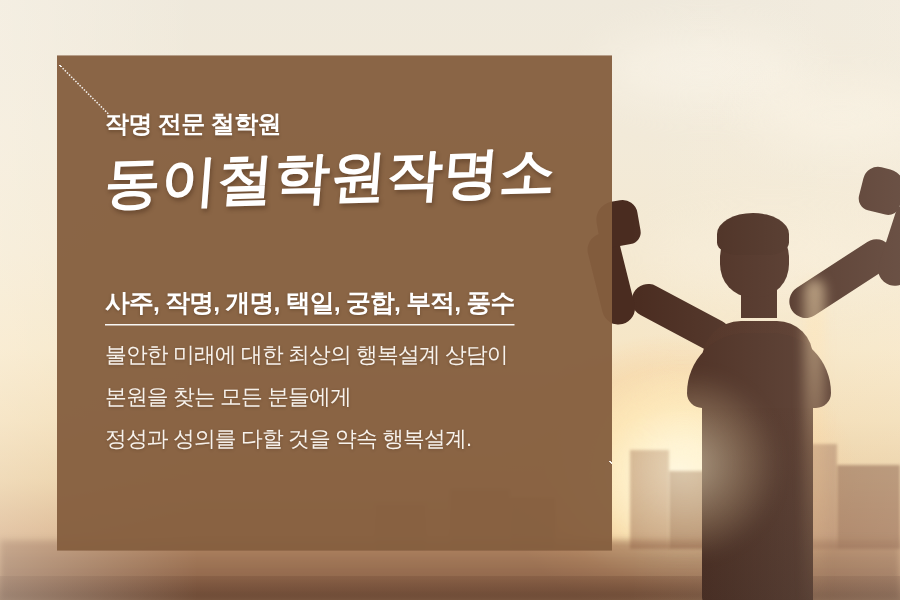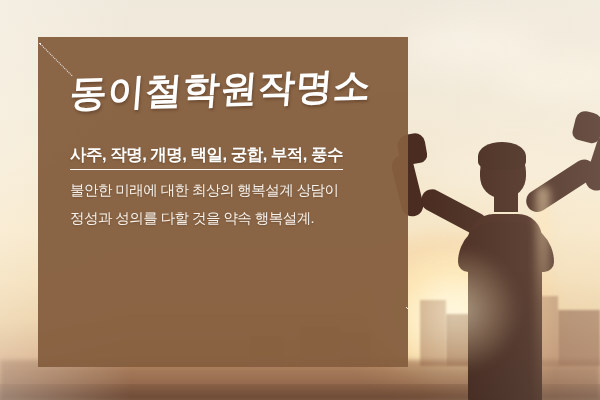--- a/index.html
+++ b/index.html
@@ -140,21 +140,21 @@
   .brand{
     font-size:37px;font-weight:700;color:#ffffff;letter-spacing:.5px;
     margin:0 0 4px 0;line-height:1.12;white-space:nowrap;
     font-family:"DejaVu Sans","Liberation Sans",sans-serif;
     transform:skewX(-6deg) rotate(-1.6deg);transform-origin:left center;
     text-shadow:1px 2px 3px rgba(60,36,20,.4);
   }
   .services{
     display:inline-block;
     font-size:16.5px;font-weight:700;color:#ffffff;letter-spacing:-.5px;
-    margin:26px 0 0 0;padding-bottom:3px;
+    margin:44px 0 0 0;padding-bottom:3px;
     border-bottom:1.6px solid rgba(255,255,255,.95);
     text-shadow:0 1px 2px rgba(60,36,20,.35);
   }
   .body-copy{margin:10px 0 0 0;}
   .body-copy p{
     margin:0 0 7px 0;
     font-size:14.5px;font-weight:400;color:#f7f2ec;letter-spacing:-.55px;
     line-height:1.45;text-shadow:0 1px 2px rgba(60,36,20,.3);
   }
 </style>
@@ -210,25 +210,27 @@
     <div class="panel-tint"></div>
 
     <div class="corner corner-tl">
         <i></i>
       </div>
     <div class="corner corner-br">
         <i></i>
       </div>
 
     <div class="content">
+      <div class="eyebrow">작명 전문 철학원</div>
 
       <div class="brand">동이철학원작명소</div>
 
       <div class="services">사주, 작명, 개명, 택일, 궁합, 부적, 풍수</div>
 
       <div class="body-copy">
         <p>불안한 미래에 대한 최상의 행복설계 상담이</p>
+        <p>본원을 찾는 모든 분들에게</p>
         <p>정성과 성의를 다할 것을 약속 행복설계.</p>
       </div>
     </div>
   </div>
 
 </div>
 
 </body></html>

